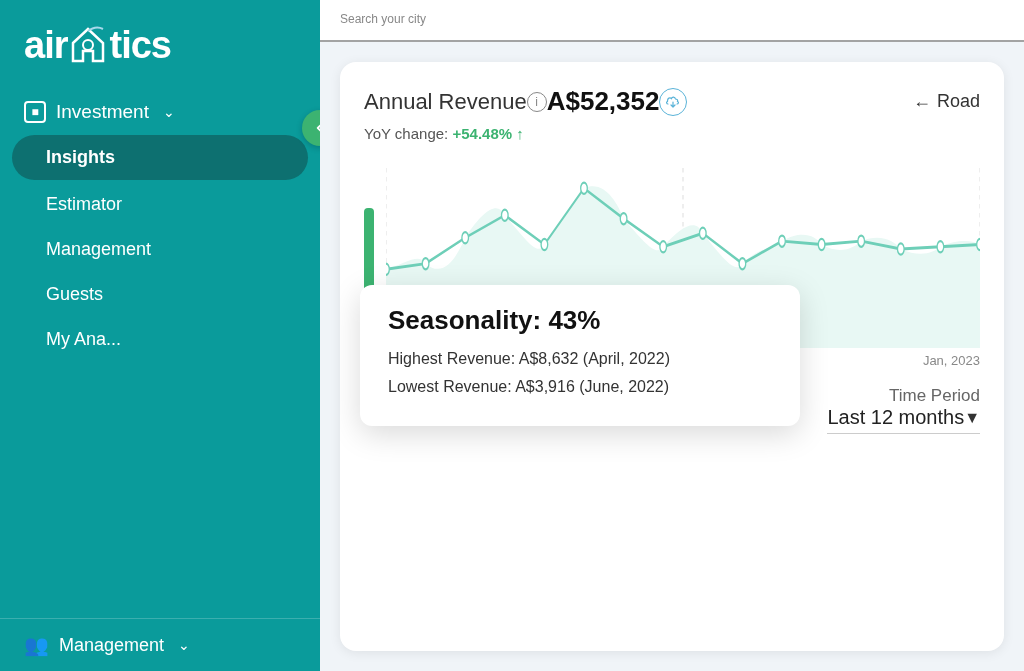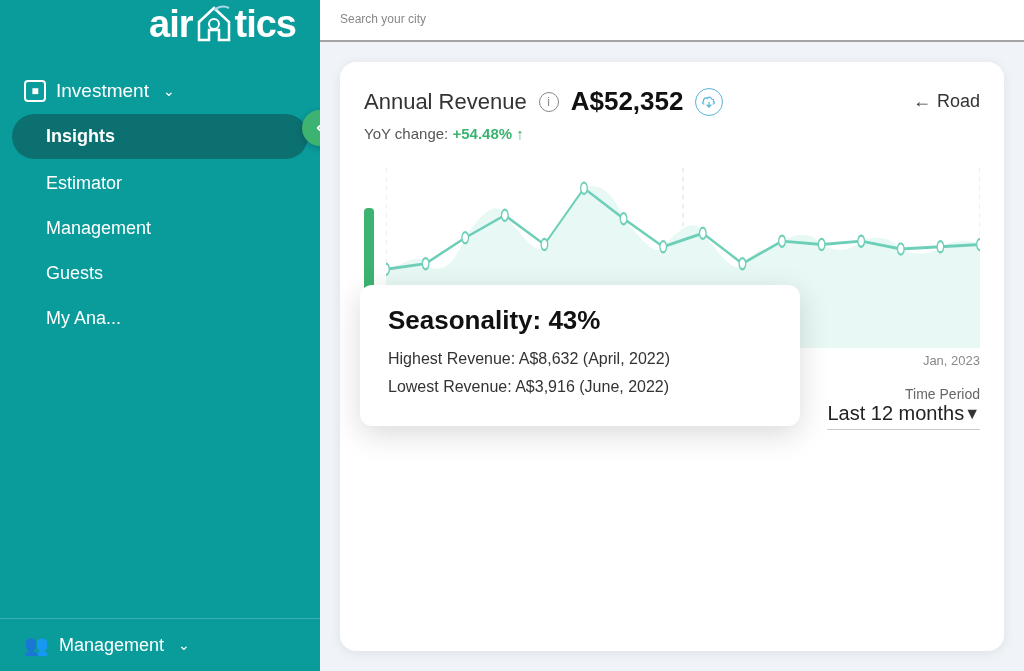--- a/index.html
+++ b/index.html
@@ -11,24 +11,23 @@
       min-width: 320px;
       background: #0a9b9b;
       height: 671px;
       display: flex;
       flex-direction: column;
       position: relative;
       overflow: hidden;
     }
 
     .sidebar-logo {
-      padding: 2px 24px 16px 24px;
-      display: flex;
-      align-items: center;
-      justify-content: flex-end;
+      padding: 23px 24px 16px 24px;
+      display: flex;
+      align-items: center;
     }
 
     .logo-text {
       color: white;
       font-size: 38px;
       font-weight: 700;
       letter-spacing: -1px;
       display: flex;
       align-items: center;
       gap: 0;
@@ -169,21 +168,20 @@
       padding: 24px;
       box-shadow: 0 2px 12px rgba(0,0,0,0.08);
       position: relative;
       flex: 1;
       overflow: hidden;
     }
 
     .revenue-header {
       display: flex;
       align-items: center;
-      gap: 12px;
       margin-bottom: 8px;
     }
 
     .revenue-title {
       font-size: 22px;
       color: #333;
       font-weight: 500;
     }
 
     .info-icon {
@@ -274,21 +272,21 @@
     
     .time-period-section {
       display: flex;
       align-items: center;
       justify-content: flex-end;
       gap: 10px;
       margin-top: 8px;
     }
 
     .time-period-label {
-      font-size: 14px;
+      font-size: 17px;
       color: #666;
     }
 
     
     .tooltip-popup {
       position: absolute;
       left: 20px;
       top: 223px;
       background: white;
       border-radius: 12px;

